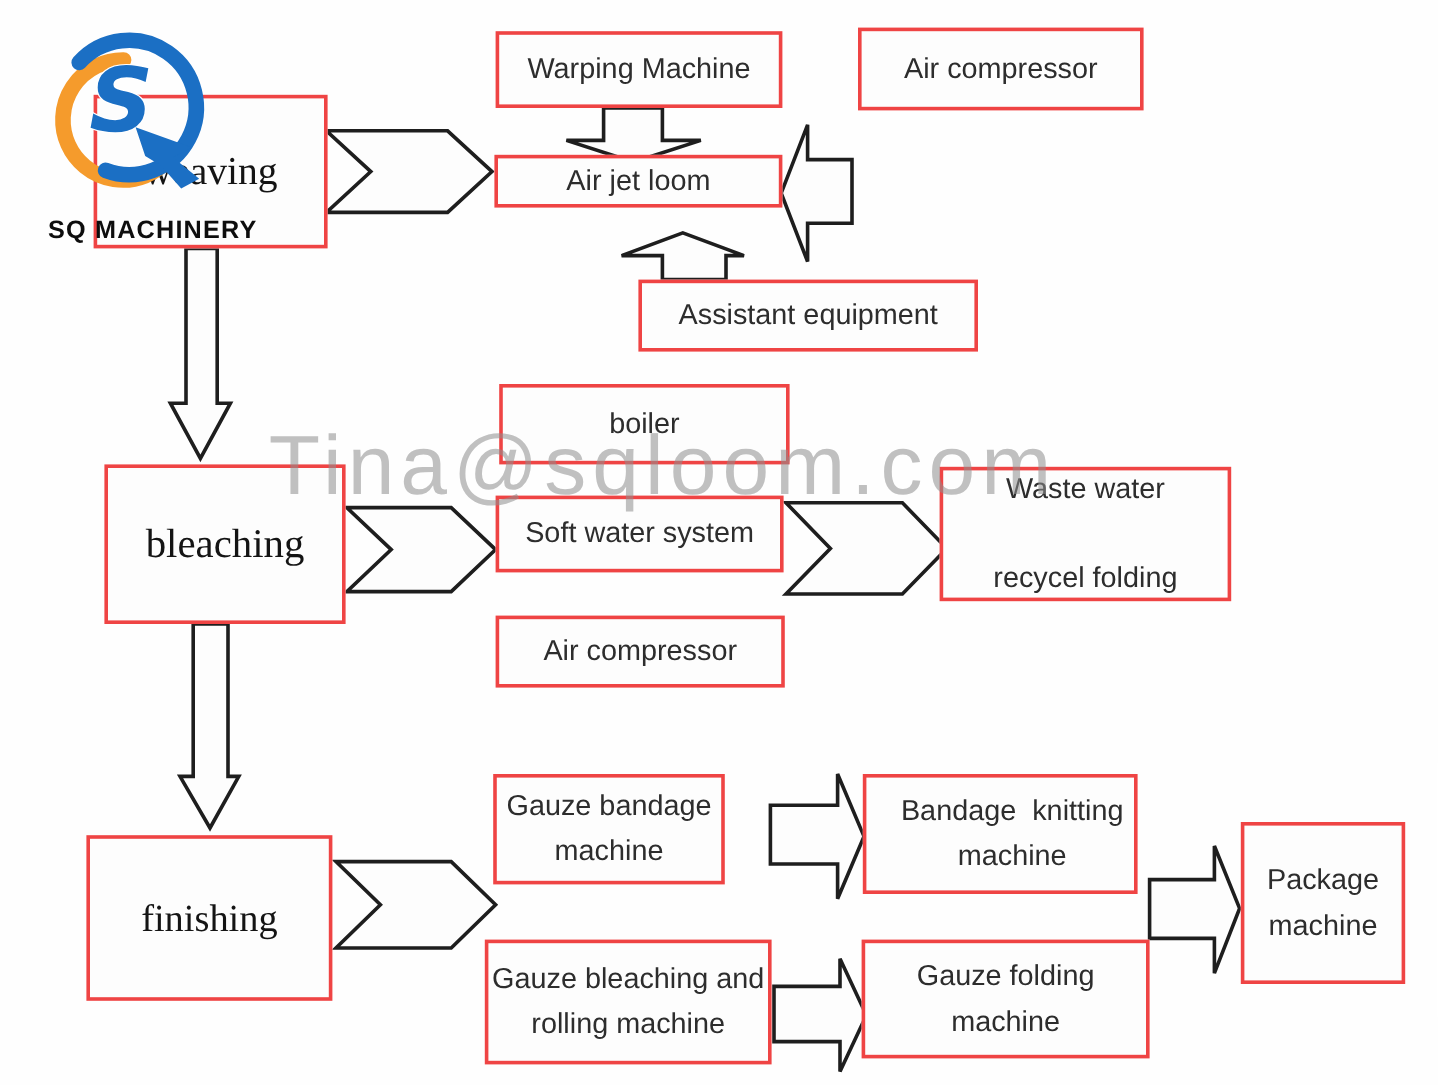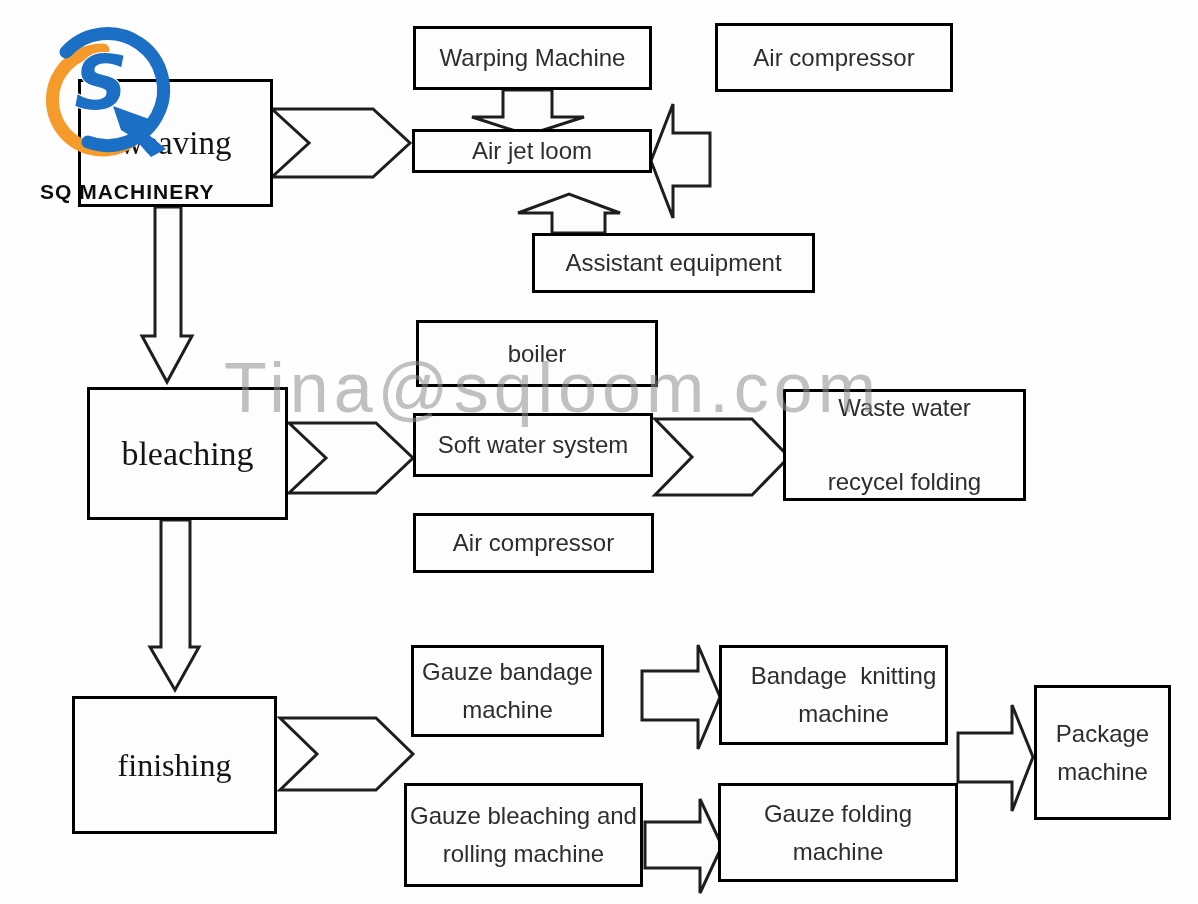--- a/index.html
+++ b/index.html
@@ -1,19 +1,19 @@
 <!DOCTYPE html>
 <html><head>
 <meta charset="utf-8">
 <style>
   html,body{margin:0;padding:0;background:#ffffff;}
   #stage{position:relative;width:1198px;height:904px;background:#fefefe;overflow:hidden;
          font-family:"Liberation Sans",sans-serif;}
   svg.layer{position:absolute;left:0;top:0;z-index:1;}
-  .box{position:absolute;box-sizing:border-box;background:#fdfdfd;border:3px solid #000000;
+  .box{position:absolute;box-sizing:border-box;background:#fdfdfd;border:3px solid #ef4444;
        display:flex;flex-direction:column;align-items:center;justify-content:center;
        z-index:2;color:#2d2d2d;font-size:24px;line-height:38px;text-align:center;}
   .box .line{white-space:pre-wrap;display:block;}
   .box.stage{font-family:"Liberation Serif","DejaVu Serif",serif;color:#141414;}
   .box.left-align{align-items:center;text-align:left;padding-left:20px;}
   #logo{position:absolute;left:0;top:0;z-index:4;}
   #brand{position:absolute;left:40px;top:180px;z-index:4;font-weight:bold;font-size:21px;
          letter-spacing:1px;color:#0d0d0d;}
   #watermark{position:absolute;left:224px;top:348px;z-index:6;font-size:70px;
              letter-spacing:5px;color:#8f8f8f;opacity:0.55;white-space:nowrap;}

